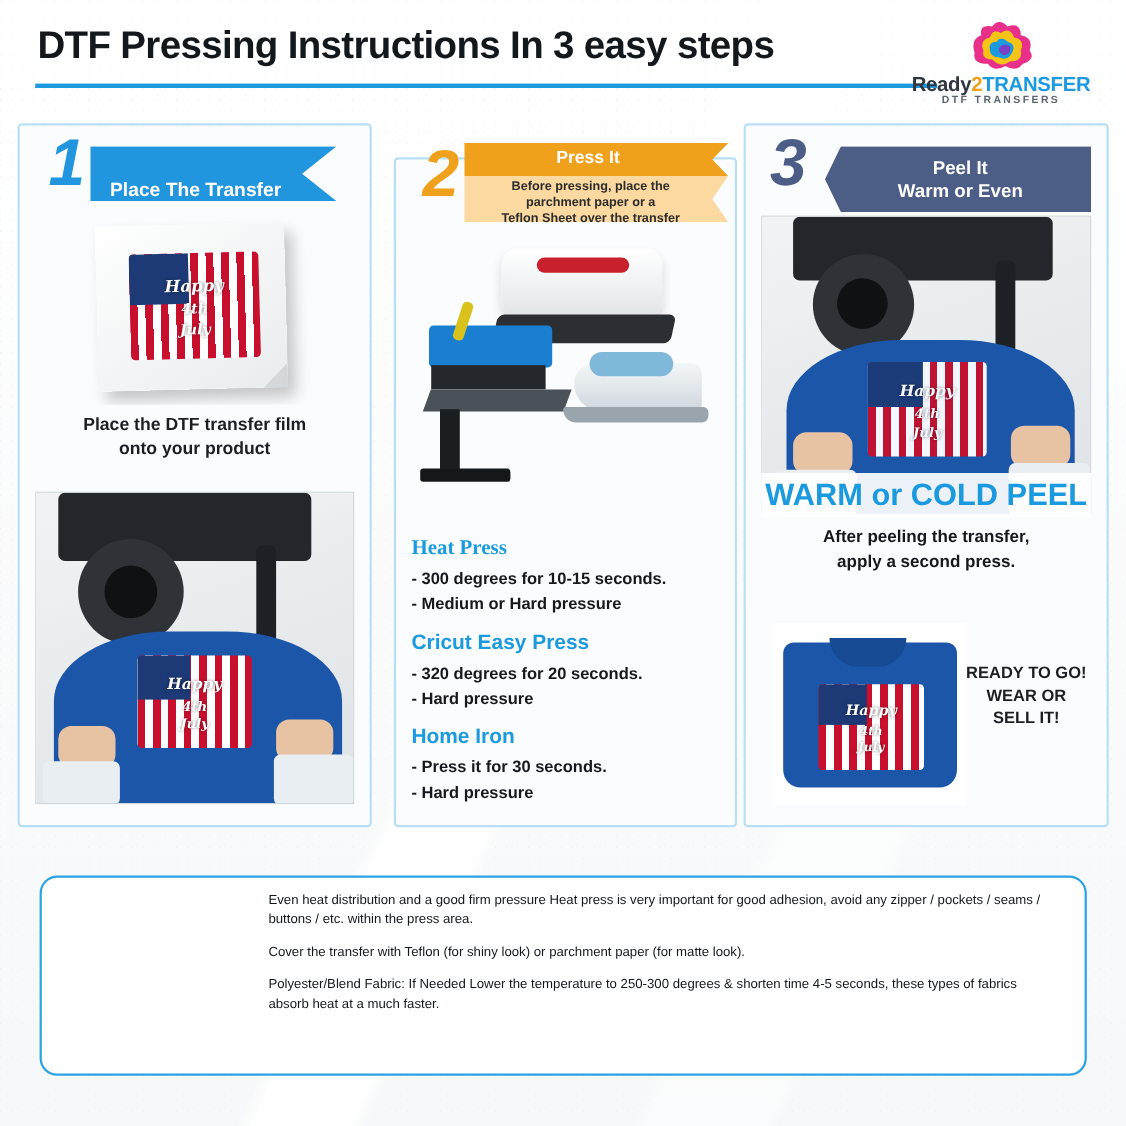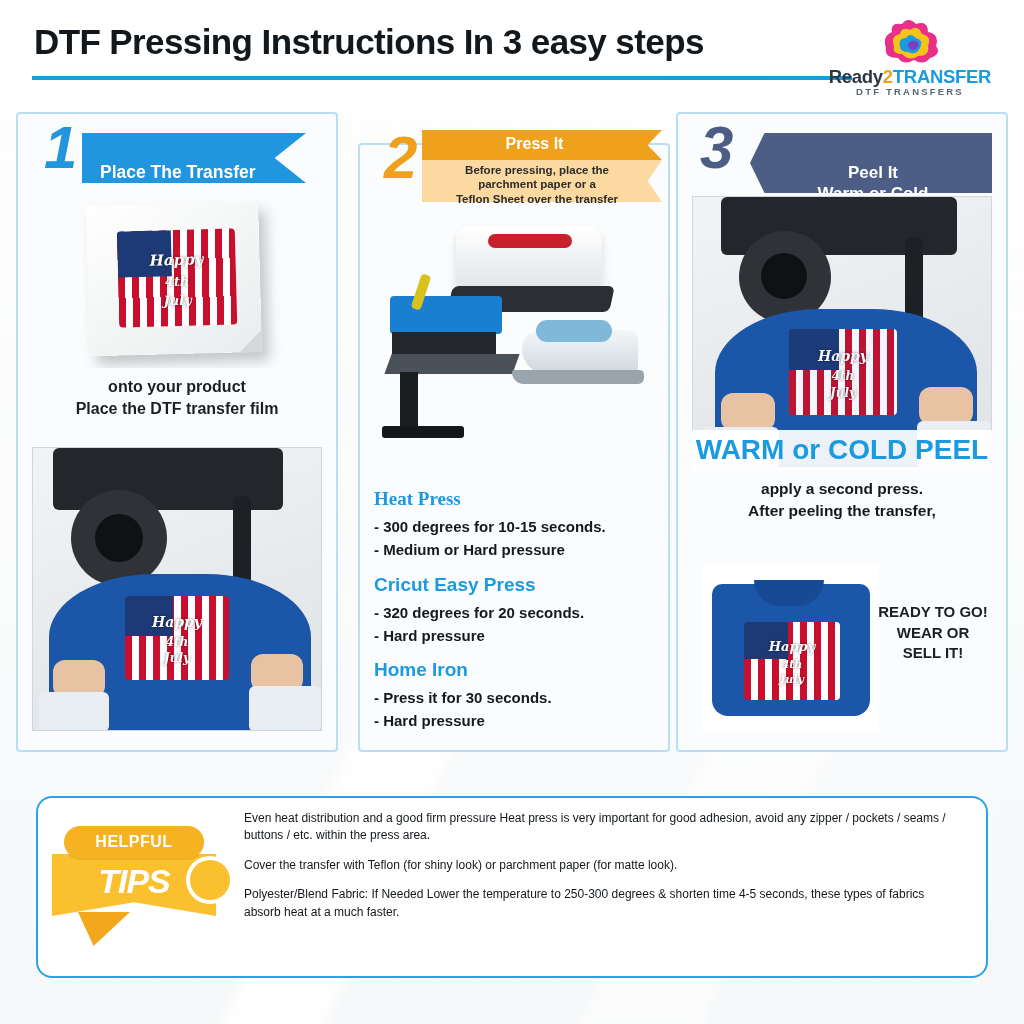--- a/index.html
+++ b/index.html
@@ -130,21 +130,20 @@
   }
   .banner3-bg {
     position: absolute; left: 48px; top: 0; width: 242px; height: 60px;
     background: #4d5e86;
     clip-path: polygon(6% 0, 100% 0, 100% 100%, 6% 100%, 0 50%);
   }
   .banner3-label {
     position: absolute; left: 58px; top: 9px; width: 226px;
     text-align: center; font-size: 17px; font-weight: bold; color: #ffffff;
     line-height: 1.25;
-    margin-top: 20px;
   }
   .num3 {
     position: absolute; left: 700px; top: 118px;
     font-size: 60px; font-weight: bold; color: #4d5e86; font-style: italic;
     line-height: 1;
   }
 
   
   .photo { position: absolute; overflow: hidden; }
 
@@ -302,22 +301,22 @@
   <div class="photo" id="photo-film">
     <div class="film-sheet"></div>
     <div class="design" style="left:44px; top:34px; width:118px; height:96px; transform:rotate(-1.5deg);">
       <div class="design-script" style="font-size:15px;">Happy</div>
       <div class="design-script" style="top:46%; font-size:13px;">4th</div>
       <div class="design-script" style="top:66%; font-size:13px;">July</div>
     </div>
   </div>
 
   <div class="cap" id="cap-place">
+    <div>Place the DTF transfer film</div>
     <div>onto your product</div>
-    <div>Place the DTF transfer film</div>
   </div>
 
   <div class="photo" id="photo-press-1">
     <div class="press-scene"></div>
     <div class="press-arm" style="left:20px; top:0; width:230px; height:62px; background:#23262a;"></div>
     <div class="press-arm" style="left:38px; top:42px; width:96px; height:96px; border-radius:50%; background:#2f3338;"></div>
     <div class="press-arm" style="left:62px; top:66px; width:48px; height:48px; border-radius:50%; background:#0f1113;"></div>
     <div class="press-arm" style="left:200px; top:48px; width:18px; height:120px; background:#1d2024;"></div>
     <div class="press-shirt" style="left:16px; top:126px; width:262px; height:158px;"></div>
     <div class="design" style="left:92px; top:148px; width:104px; height:84px;">
@@ -377,21 +376,21 @@
     <div class="set-li">- Hard pressure</div>
   </div>
 
   <div class="card" id="card3"></div>
 
   <div class="num3">3</div>
   <div class="banner3">
     <div class="banner3-bg"></div>
     <div class="banner3-label">
       <div>Peel It</div>
-      <div>Warm or Cold</div>
+      <div>Warm or Even</div>
     </div>
   </div>
 
   <div class="photo" id="photo-press-3">
     <div class="press-scene"></div>
     <div class="press-arm" style="left:28px; top:0; width:236px; height:58px; background:#23262a;"></div>
     <div class="press-arm" style="left:46px; top:34px; width:92px; height:92px; border-radius:50%; background:#2f3338;"></div>
     <div class="press-arm" style="left:68px; top:56px; width:46px; height:46px; border-radius:50%; background:#0f1113;"></div>
     <div class="press-arm" style="left:212px; top:40px; width:18px; height:110px; background:#1d2024;"></div>
     <div class="press-shirt" style="left:22px; top:112px; width:262px; height:160px;"></div>
@@ -402,47 +401,40 @@
     </div>
     <div class="hand" style="left:28px; top:196px; width:54px; height:38px;"></div>
     <div class="cuff" style="left:10px; top:230px; width:76px; height:42px;"></div>
     <div class="hand" style="left:226px; top:190px; width:54px; height:38px;"></div>
     <div class="cuff" style="left:224px; top:224px; width:74px; height:48px;"></div>
   </div>
 
   <div class="warm-cold">WARM or COLD PEEL</div>
 
   <div class="cap" id="cap-after">
+    <div>After peeling the transfer,</div>
     <div>apply a second press.</div>
-    <div>After peeling the transfer,</div>
   </div>
 
   <div class="photo" id="photo-shirt">
     <div class="photo-shirt-bg"></div>
     <div style="position:absolute; left:10px; top:18px; width:158px; height:132px; background:#1b56a8; border-radius:10px 10px 16px 16px;"></div>
     <div style="position:absolute; left:52px; top:14px; width:70px; height:26px; background:#174a94; border-radius:0 0 30px 30px;"></div>
     <div class="design" style="left:42px; top:56px; width:96px; height:78px;">
       <div class="design-script" style="font-size:13px;">Happy</div>
       <div class="design-script" style="top:46%; font-size:11px;">4th</div>
       <div class="design-script" style="top:66%; font-size:11px;">July</div>
     </div>
   </div>
 
   <div class="cap" id="cap-ready">
     <div>READY TO GO!</div>
     <div>WEAR OR</div>
     <div>SELL IT!</div>
   </div>
 
   <div class="tips"></div>
-  <div class="tips-badge">
-    <div class="tips-flag"></div>
-    <div class="tips-tail"></div>
-    <div class="tips-sun"></div>
-    <div class="tips-ribbon">HELPFUL</div>
-    <div class="tips-word">TIPS</div>
-  </div>
   <div class="tips-text">
     <div class="tips-p">Even heat distribution and a good firm pressure Heat press is very important for good adhesion, avoid any zipper / pockets / seams / buttons / etc. within the press area.</div>
     <div class="tips-p">Cover the transfer with Teflon (for shiny look) or parchment paper (for matte look).</div>
     <div class="tips-p">Polyester/Blend Fabric: If Needed Lower the temperature to 250-300 degrees &amp; shorten time 4-5 seconds, these types of fabrics absorb heat at a much faster.</div>
   </div>
 </div>
 
 </body></html>

